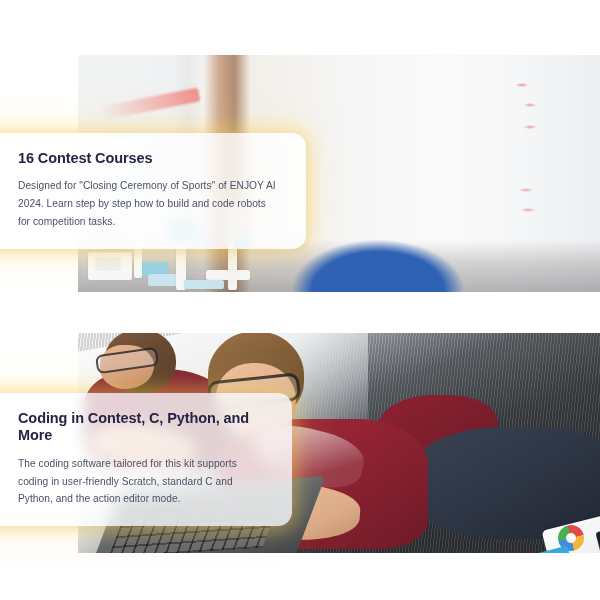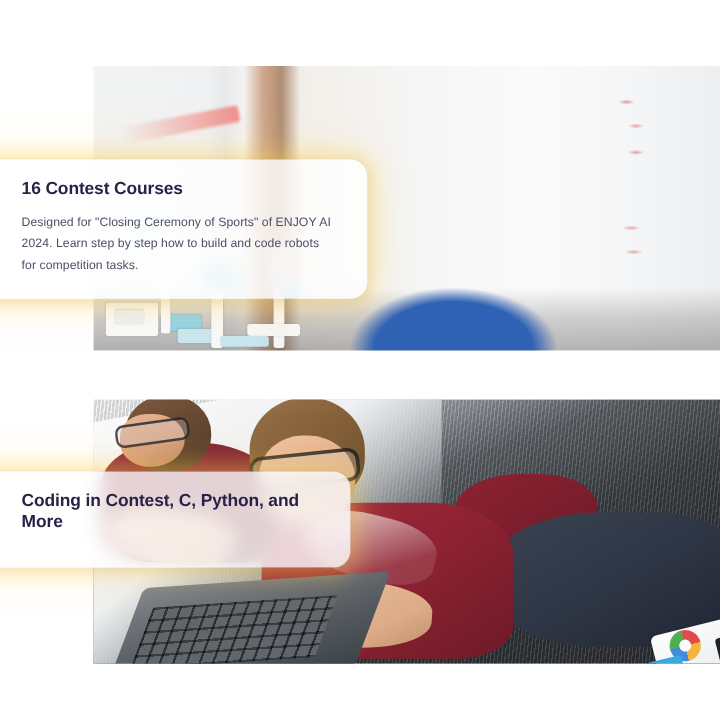--- a/index.html
+++ b/index.html
@@ -344,17 +344,18 @@
       <span class="ph2 cable"></span>
       <span class="ph2 ctrl-ribbon"></span>
       <span class="ph2 ctrl-body"></span>
       <span class="ph2 ctrl-dial"></span>
       <span class="ph2 ctrl-screen"></span>
       <span class="ph2 ctrl-blue"></span>
     </div>
 
     <div class="info-card card-2">
       <h3 class="card-title">Coding in Contest, C, Python, and More</h3>
+      <p class="card-body">The coding software tailored for this kit supports coding in user-friendly Scratch, standard C and Python, and the action editor mode.</p>
     </div>
 
   </section>
 
 </div>
 
 </body></html>

